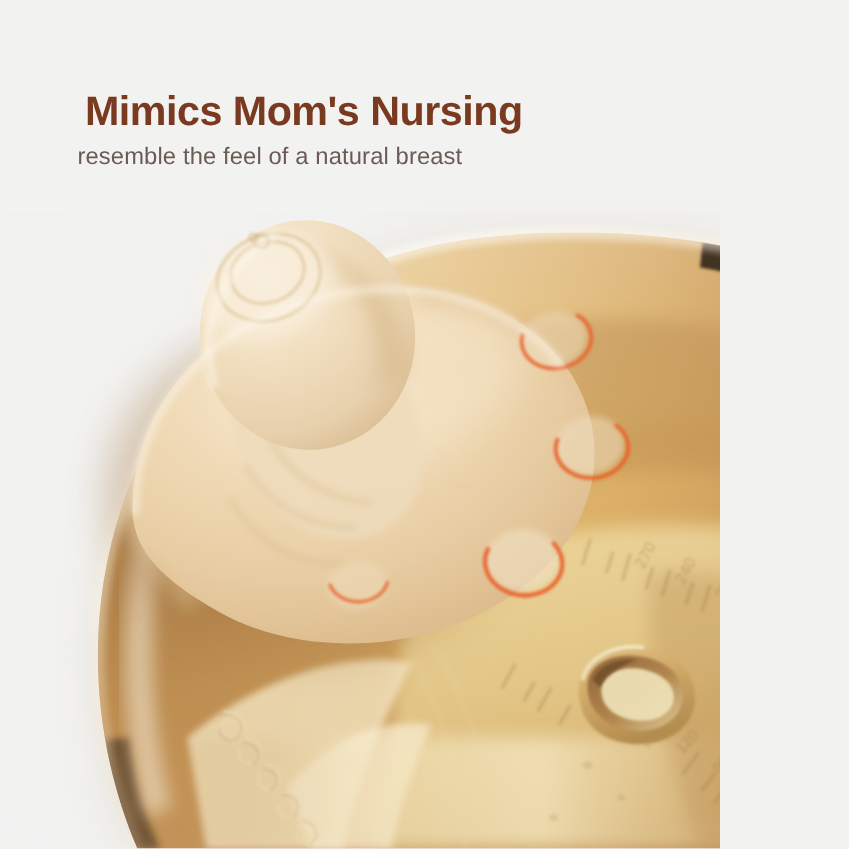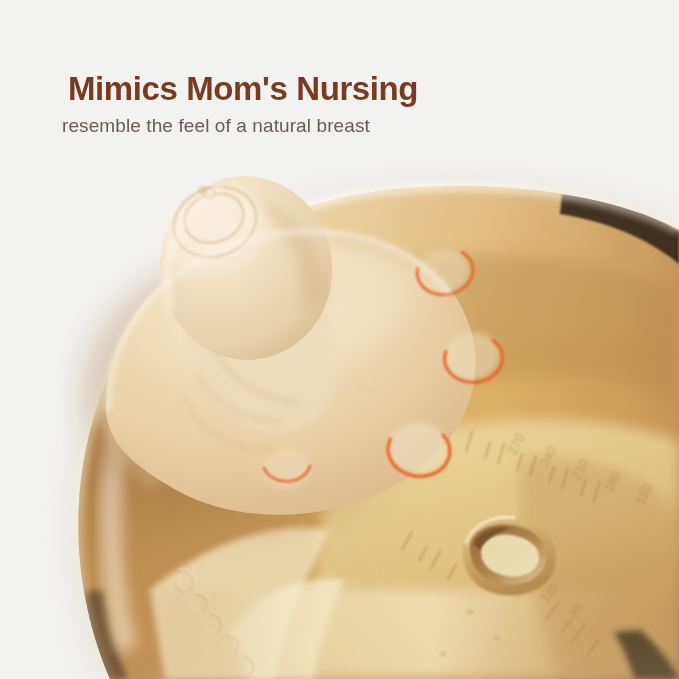--- a/index.html
+++ b/index.html
@@ -7,21 +7,21 @@
 
   html, body {
     width:679px; height:679px;
     overflow:hidden;
     background:#f2f2f1;
     font-family:"Liberation Sans", sans-serif;
   }
 
   #stage {
     position:relative;
-    width:679px; height:679px;
+    width:576px; height:679px;
     background:#f2f2f1;
     overflow:hidden;
   }
 
   
   .text-block {
     position:absolute;
     left:0; top:0;
     width:679px;
     z-index:40;

